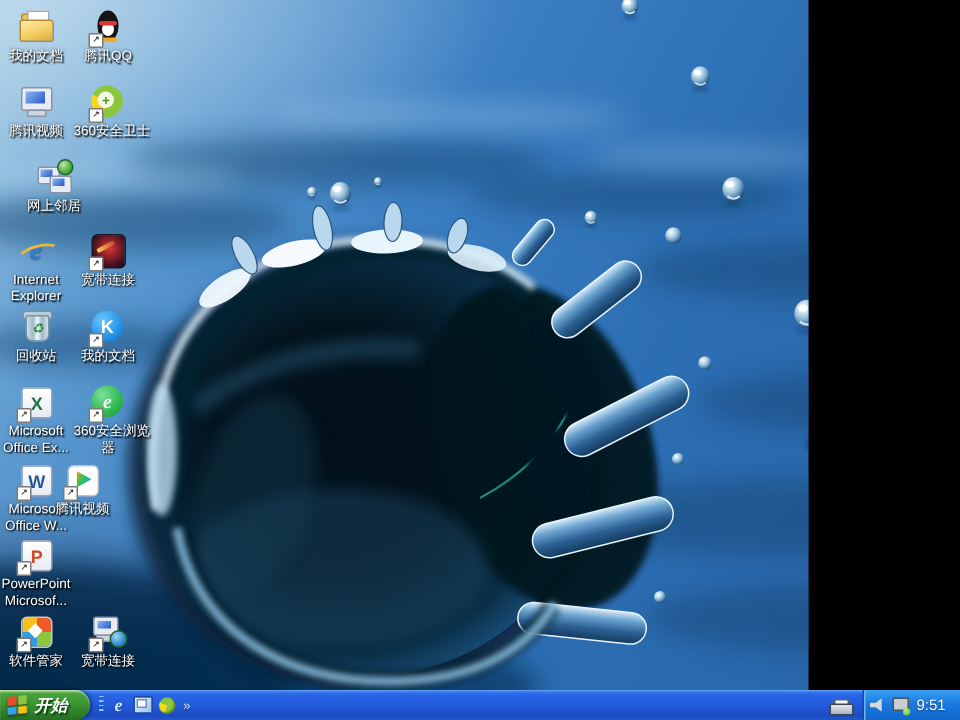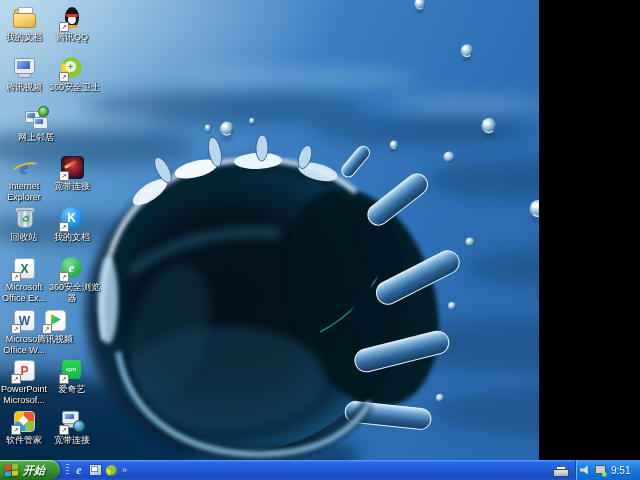--- a/index.html
+++ b/index.html
@@ -356,29 +356,20 @@
   </div>
 
   <div class="cell" style="left:1px;top:358px">
     <div class="art">
         <i class="docsq" style="color:#d04727">P</i>
         <i class="badge">↗</i>
       </div>
     <div class="lbl">PowerPoint
 Microsof...</div>
   </div>
-  <div class="cell" style="left:49px;top:358px">
-    <div class="art">
-        <i class="iq">
-          <span>iQIYI</span>
-        </i>
-        <i class="badge">↗</i>
-      </div>
-    <div class="lbl">爱奇艺</div>
-  </div>
 
   <div class="cell" style="left:49px;top:409px">
     <div class="art">
         <i class="mon" style="width:15px;height:11px"></i>
         <i class="scr" style="width:9px;height:5px"></i>
         <i class="mbase" style="left:4px;top:14px;width:9px"></i>
         <i class="globe" style="left:13px;top:11px;width:10px;height:10px;background:radial-gradient(circle at 35% 32%,#9fd8f0,#2e8bd0 60%,#1a5fa0)"></i>
         <i class="badge">↗</i>
       </div>
     <div class="lbl">宽带连接</div>

